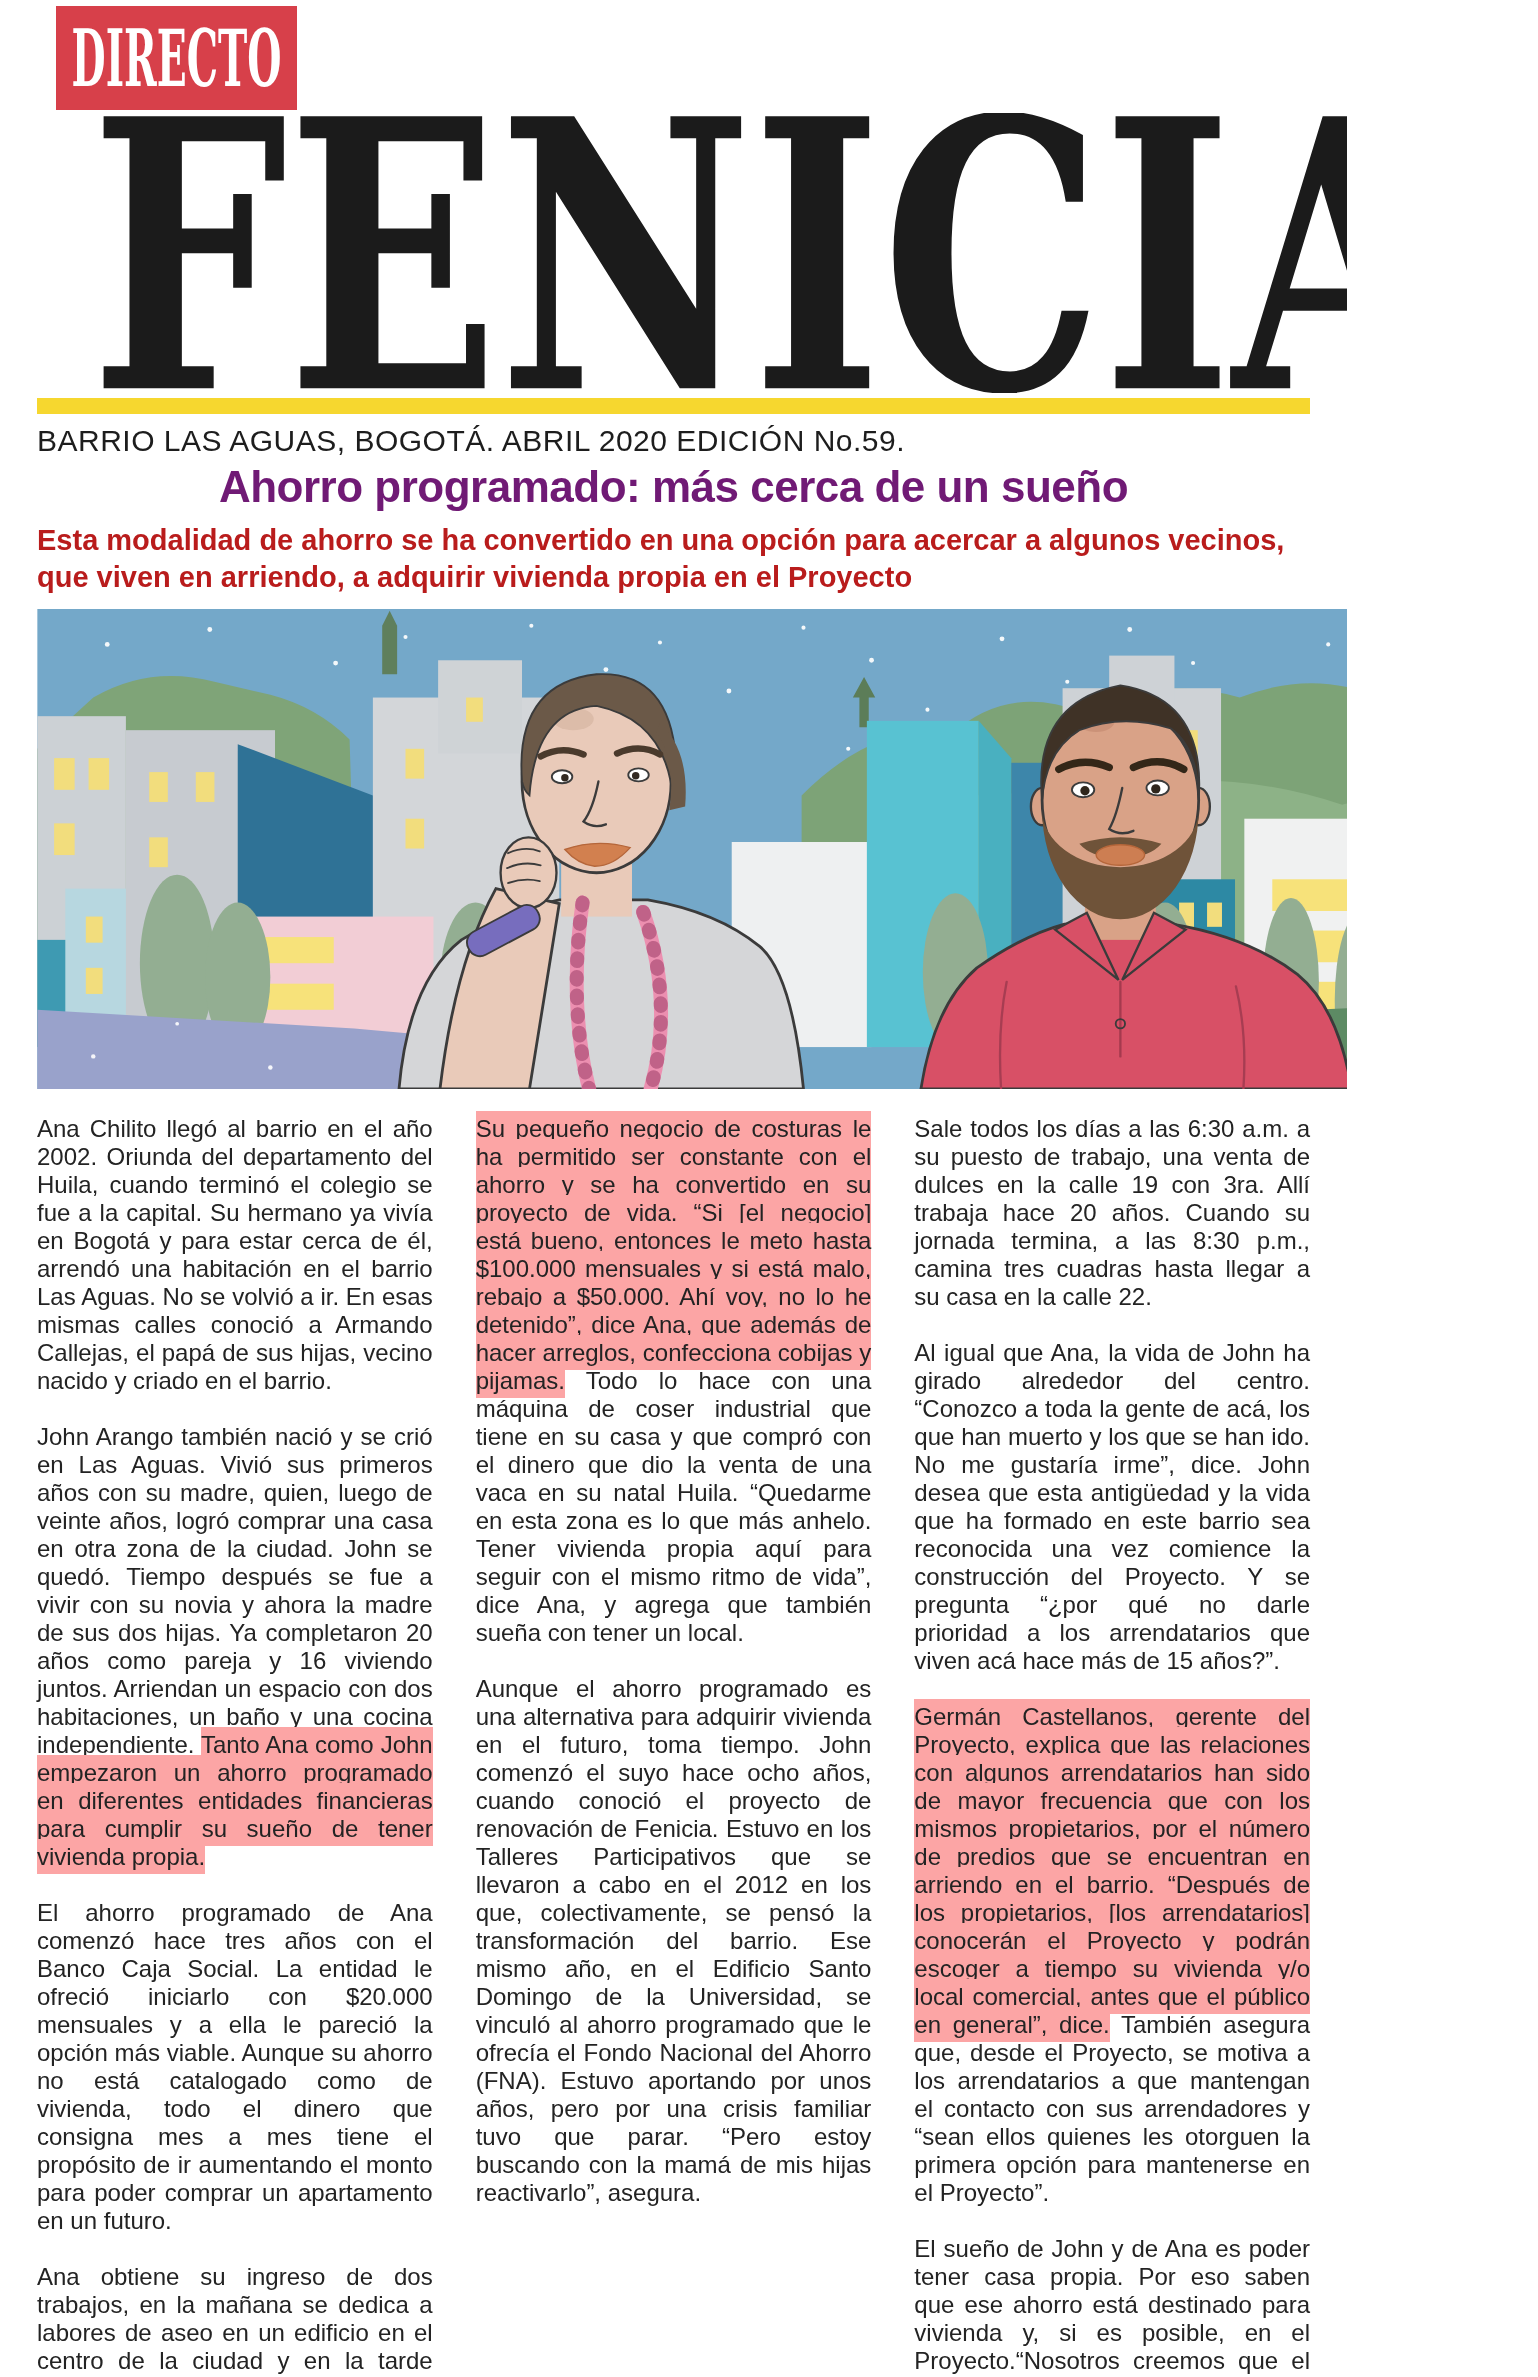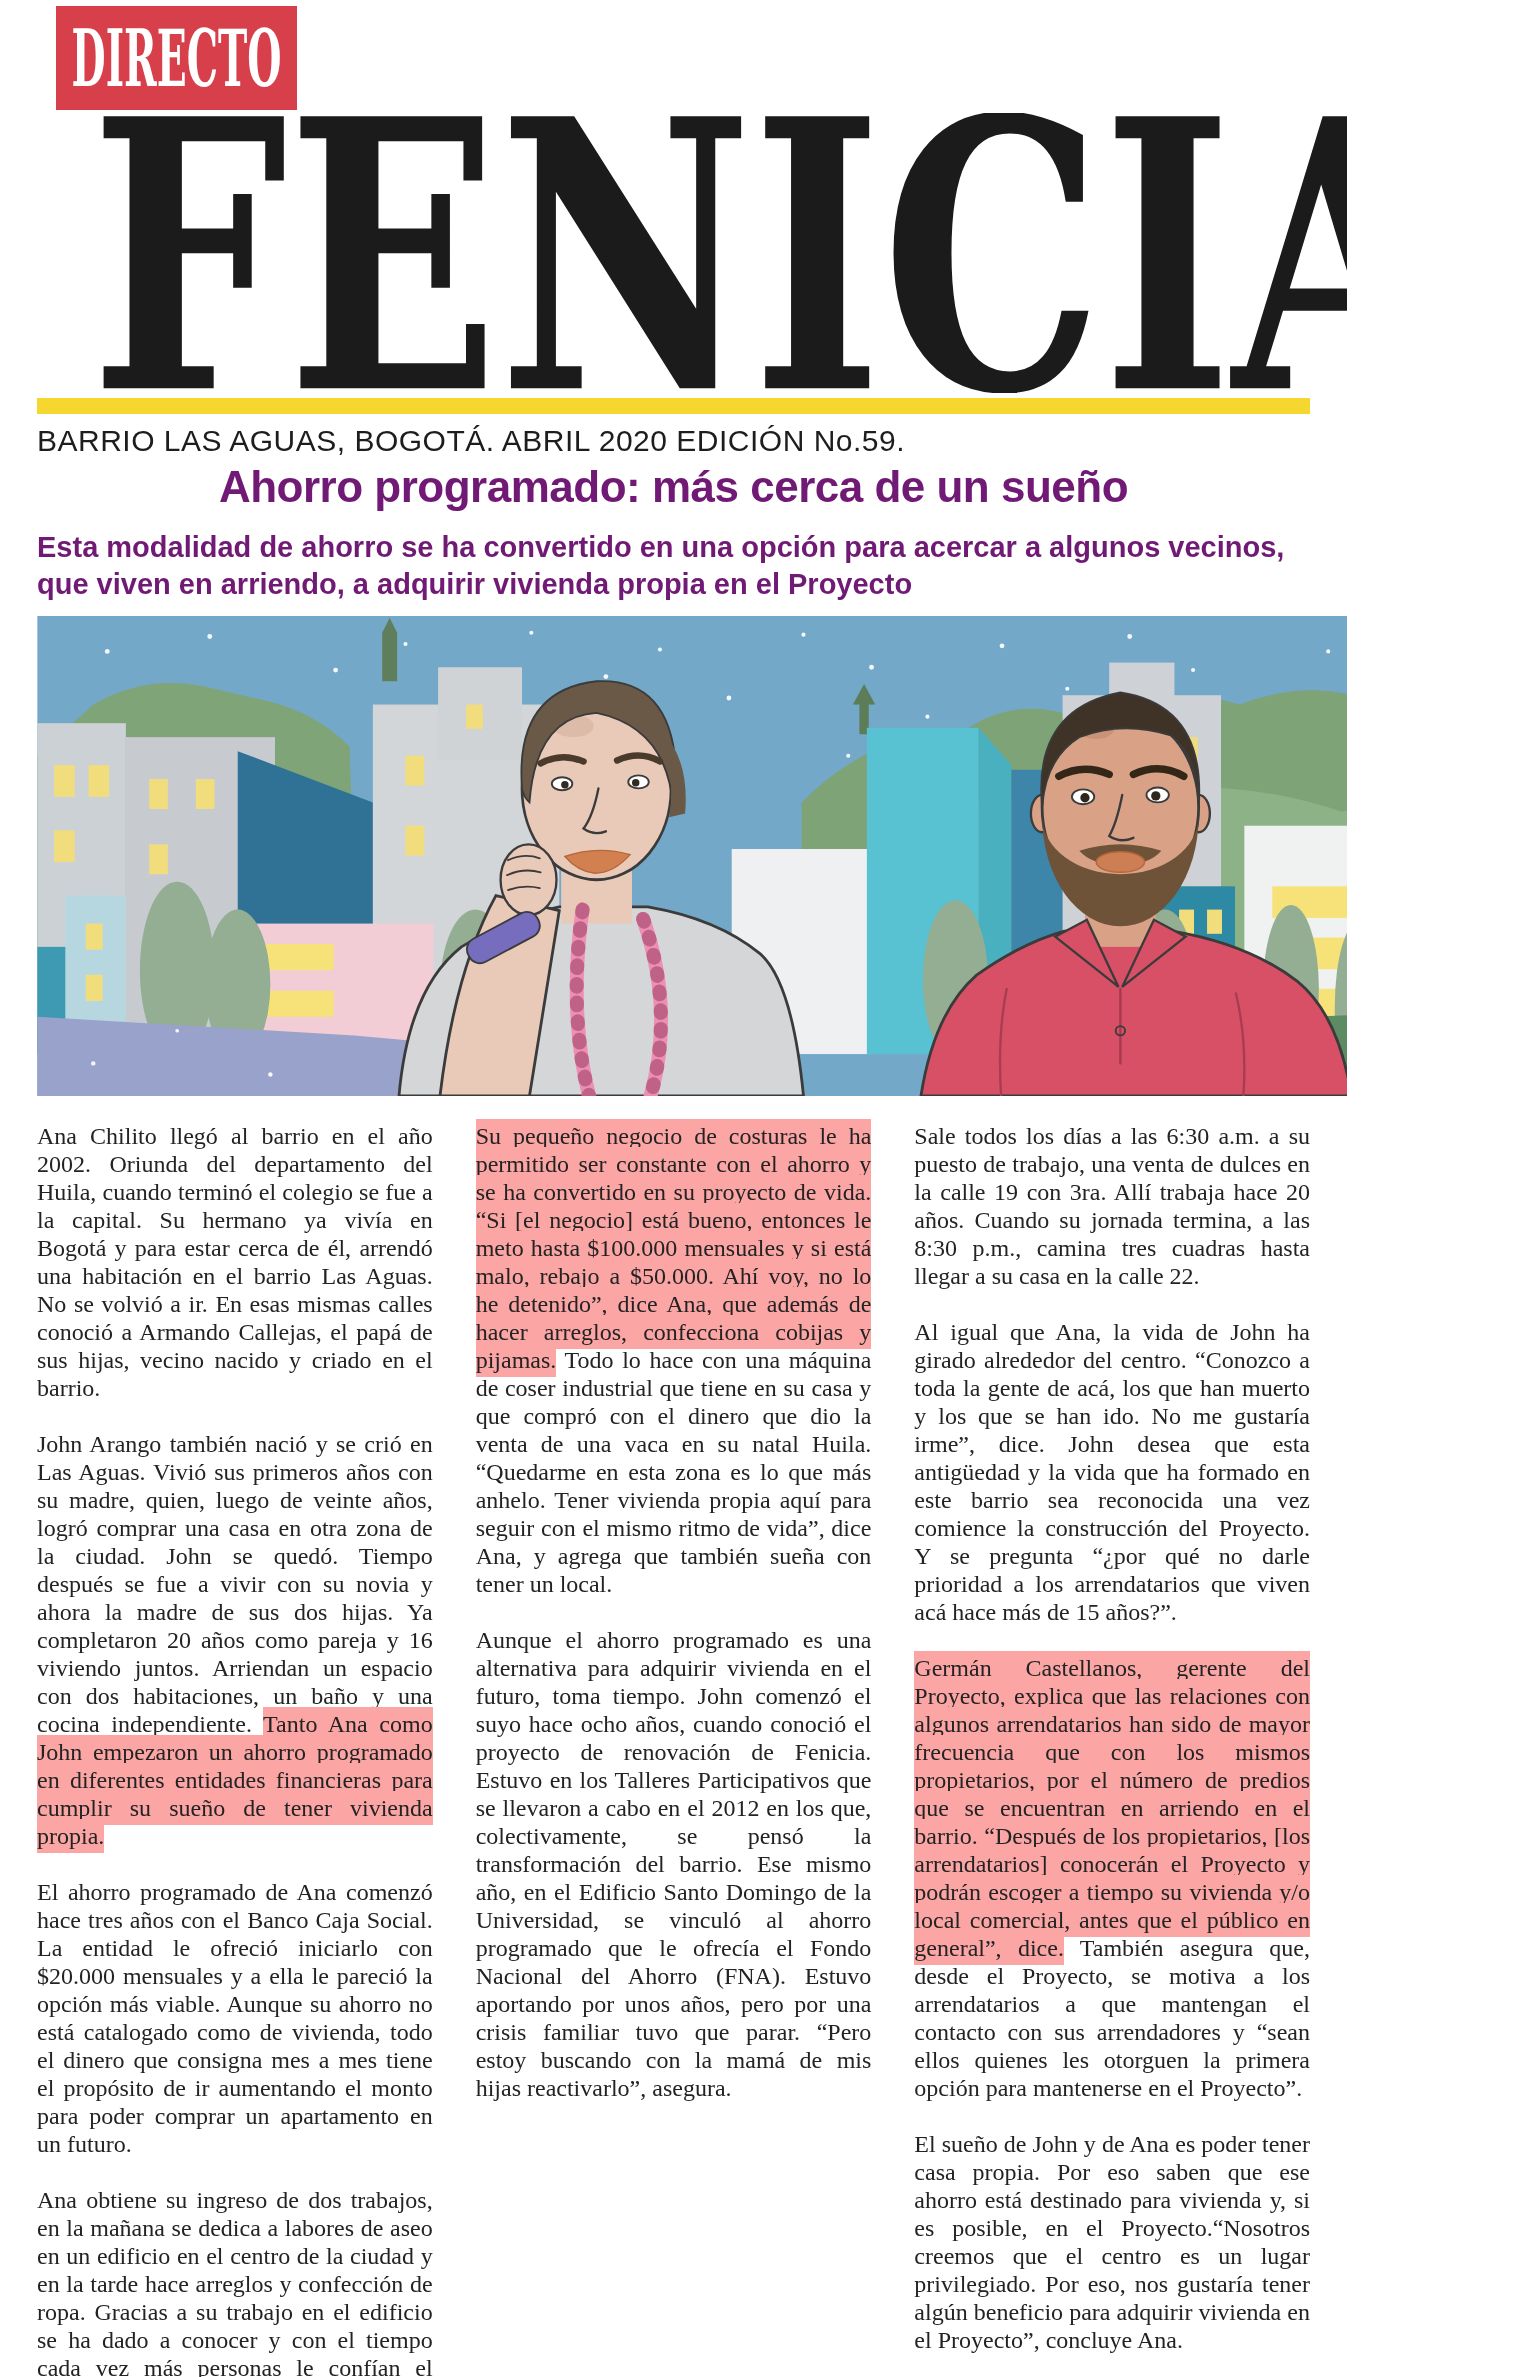--- a/index.html
+++ b/index.html
@@ -29,37 +29,37 @@
   }
   .headline{
     margin:3.7px 0 0 0;
     text-align:center;
     font-size:44px;
     font-weight:bold;
     color:#701a75;
     letter-spacing:-0.5px;
   }
   .subtitle{
-    margin:17px 0 0 0;
+    margin:10px 0 0 0;
     font-size:29px;
     font-weight:bold;
     line-height:1.28;
-    color:#701a75;
+    color:#b91c1c;
   }
   .illustration{margin:13px 0 0 0;display:block;}
   .columns{
     display:flex;
     gap:43px;
     margin-top:22.4px;
     font-size:24px;
     line-height:28px;
     text-align:justify;
   }
   .col{flex:1 1 0;min-width:0;}
-  .col p{margin:0 0 28px 0;font-family:Liberation Serif, serif;}
+  .col p{margin:0 0 28px 0;}
   .hl{
     background:#fca5a5;
     padding:4px 0;
     -webkit-box-decoration-break:clone;
     box-decoration-break:clone;
   }
 </style>
 </head>
 <body>
 

